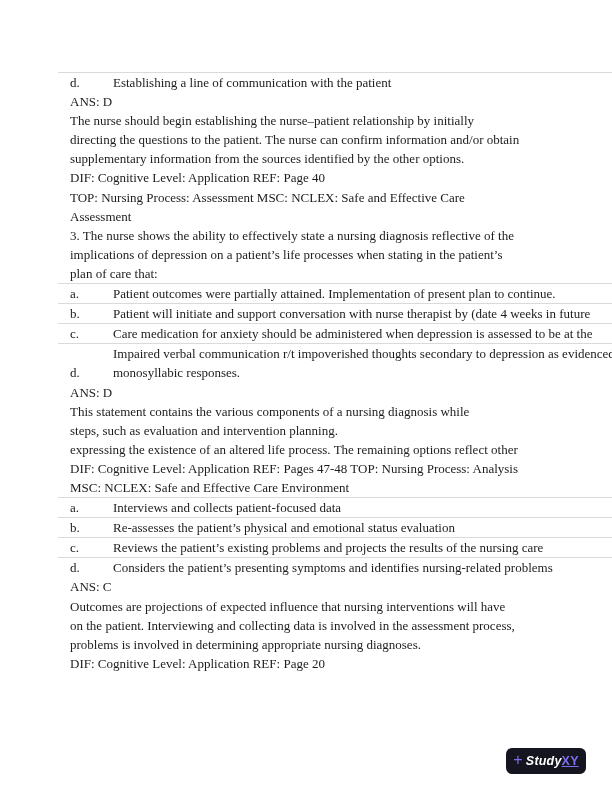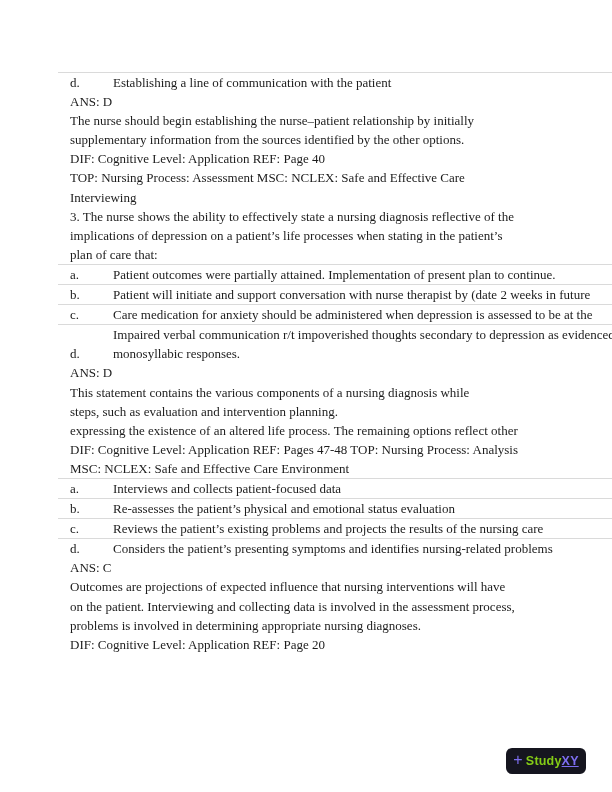--- a/index.html
+++ b/index.html
@@ -72,36 +72,37 @@
 <div class="page">
   <div class="content">
 
     <div class="opt-row">
       <span class="letter">d.</span>
       <span class="opt-text">Establishing a line of communication with the patient</span>
     </div>
 
     <div class="tline">ANS: D</div>
     <div class="tline">The nurse should begin establishing the nurse–patient relationship by initially</div>
+    <div class="tline">directing the questions to the patient. The nurse can confirm information and/or obtain</div>
     <div class="tline">supplementary information from the sources identified by the other options.</div>
     <div class="tline">DIF: Cognitive Level: Application REF: Page 40</div>
     <div class="tline">TOP: Nursing Process: Assessment MSC: NCLEX: Safe and Effective Care</div>
-    <div class="tline">Interviewing</div>
+    <div class="tline">Assessment</div>
 
     <div class="tline">3. The nurse shows the ability to effectively state a nursing diagnosis reflective of the</div>
     <div class="tline">implications of depression on a patient’s life processes when stating in the patient’s</div>
     <div class="tline">plan of care that:</div>
 
     <div class="opt-row">
       <span class="letter">a.</span>
       <span class="opt-text">Patient outcomes were partially attained. Implementation of present plan to continue.</span>
     </div>
     <div class="opt-row">
       <span class="letter">b.</span>
-      <span class="opt-text">Patient will initiate and support conversation with nurse therapist by (date 2 weeks in future</span>
+      <span class="opt-text">Patient will initiate and support conversation with nurse therapist by (date 4 weeks in future</span>
     </div>
     <div class="opt-row">
       <span class="letter">c.</span>
       <span class="opt-text">Care medication for anxiety should be administered when depression is assessed to be at the</span>
     </div>
     <div class="opt-row">
       <span class="letter bottom">d.</span>
       <span class="opt-text">
         <div class="tline" style="padding-left:0">Impaired verbal communication r/t impoverished thoughts secondary to depression as evidenced</div>
         <div class="tline" style="padding-left:0">monosyllabic responses.</div>
@@ -136,16 +137,16 @@
     <div class="tline">ANS: C</div>
     <div class="tline">Outcomes are projections of expected influence that nursing interventions will have</div>
     <div class="tline">on the patient. Interviewing and collecting data is involved in the assessment process,</div>
     <div class="tline">problems is involved in determining appropriate nursing diagnoses.</div>
     <div class="tline">DIF: Cognitive Level: Application REF: Page 20</div>
 
   </div>
 
   <div class="brand-badge" style="background: rgb(21, 21, 31);">
     <span class="plus-glyph" style="color: rgb(125, 110, 240);">+</span>
-    <span style="color: #84cc16;">Study</span>
+    <span style="color: #ffffff; font-style: italic;">Study</span>
     <span style="color: rgb(125, 110, 240); text-decoration: underline;">XY</span>
   </div>
 </div>
 
 </body></html>

